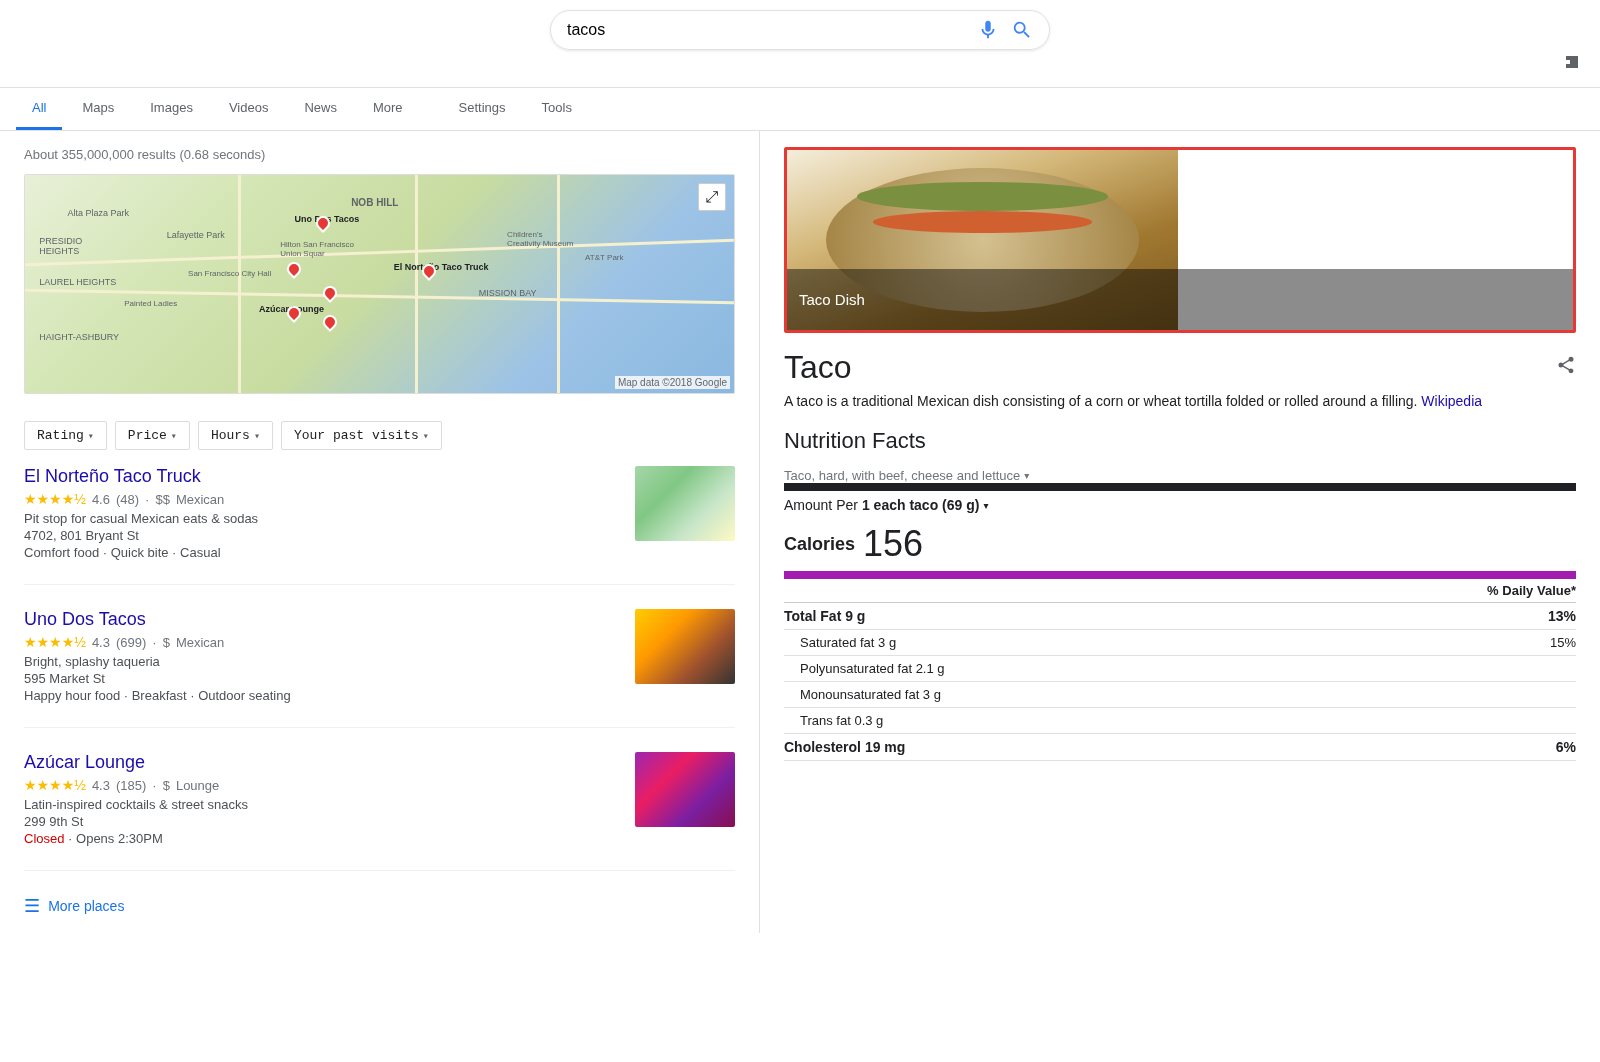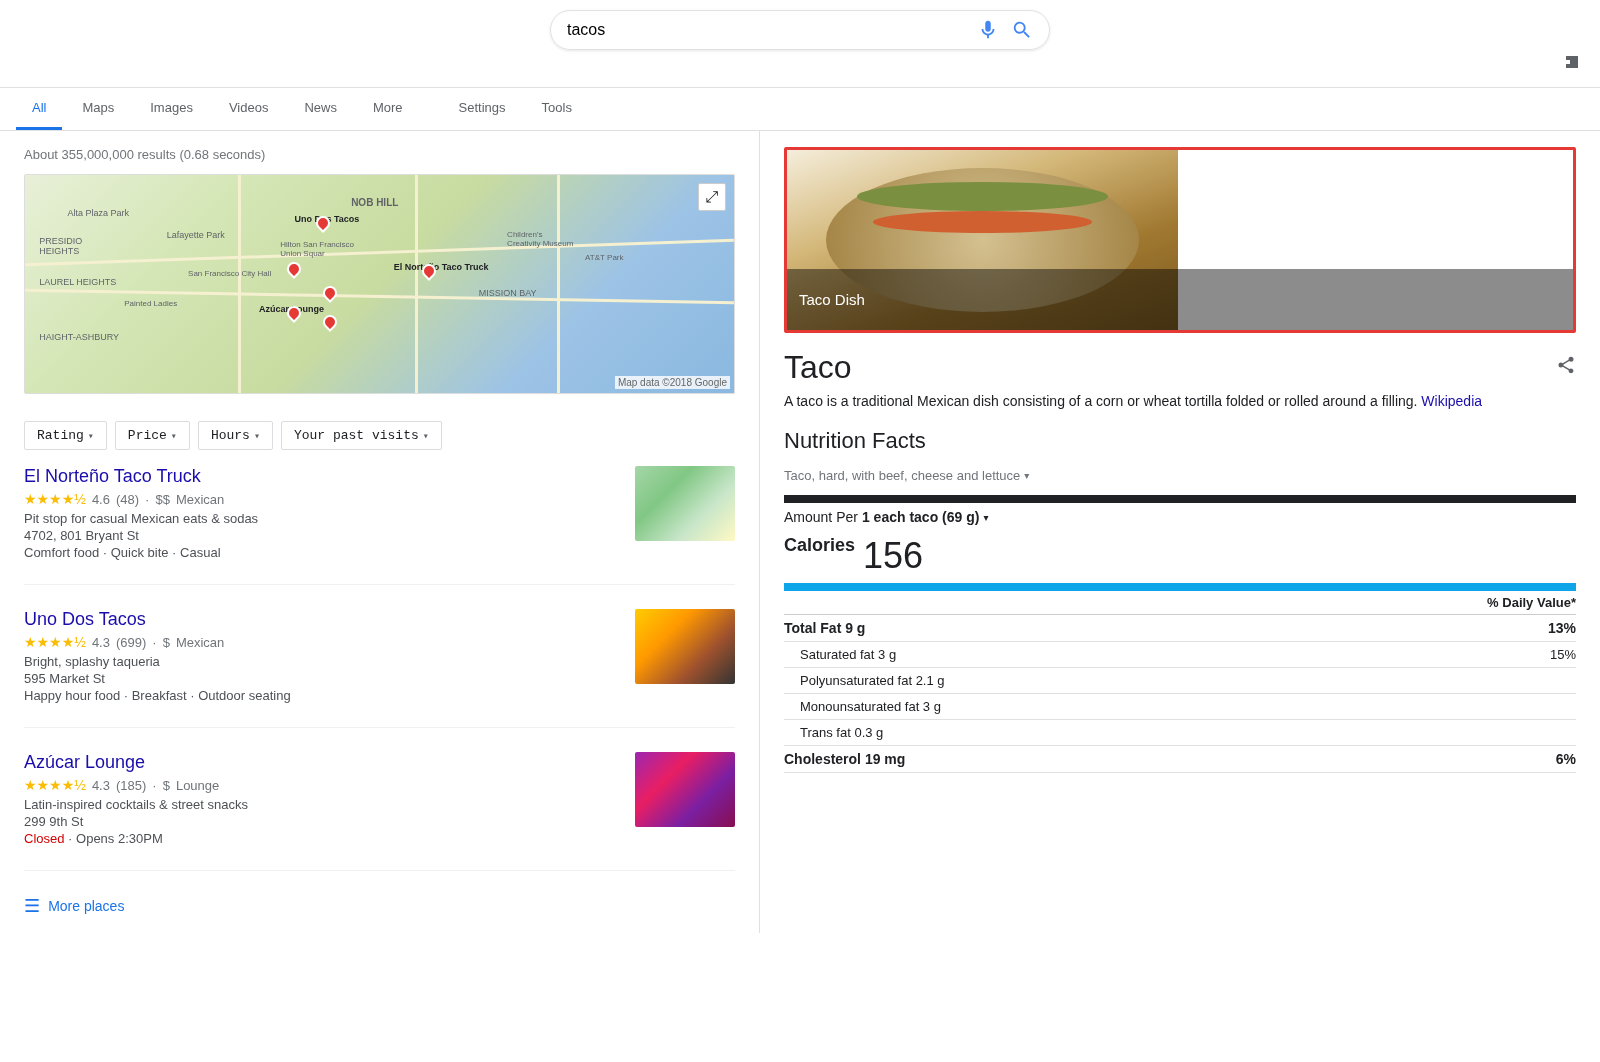--- a/index.html
+++ b/index.html
@@ -65,21 +65,21 @@
     
     .kp-title-row { display: flex; align-items: center; justify-content: space-between; margin-bottom: 4px; }
     .kp-title { font-size: 32px; font-weight: 400; color: #202124; }
     .share-icon { cursor: pointer; color: #5f6368; font-size: 18px; }
     .kp-subtitle { font-size: 14px; color: #70757a; margin-bottom: 12px; }
     .kp-desc { font-size: 14px; color: #202124; line-height: 1.6; margin-bottom: 16px; }
     .kp-desc a { color: #1a0dab; text-decoration: none; }
 
     
     .nutrition-title { font-size: 22px; font-weight: 400; margin-bottom: 14px; }
-    .nutrition-subtitle { font-size: 13px; color: #70757a; display: flex; align-items: center; gap: 4px; margin-bottom: 12px; cursor: pointer; }
+    .nutrition-subtitle { font-size: 13px; color: #70757a; display: flex; align-items: center; gap: 4px; cursor: pointer; }
     .nutrition-subtitle .dropdown-arrow { font-size: 10px; }
     .amount-per { font-size: 14px; color: #202124; display: flex; align-items: center; gap: 4px; }
     .amount-per .dropdown-arrow { font-size: 10px; cursor: pointer; }
     .nutrition-row { display: flex; justify-content: space-between; padding: 5px 0; border-bottom: 1px solid #e0e0e0; font-size: 14px; }
     .nutrition-row.bold-row { font-weight: bold; }
     .nutrition-row.indent { padding-left: 16px; font-size: 13px; }
   </style>
 </head>
 <body>
 
@@ -278,21 +278,21 @@
         <span>Taco, hard, with beef, cheese and lettuce</span>
         <span class="dropdown-arrow">▾</span>
       </div>
       <div style="border-top:8px solid #202124;padding:6px 0 4px 0;">
         <div class="amount-per">
           <span>Amount Per</span>
           <strong>1 each taco (69 g)</strong>
           <span class="dropdown-arrow">▾</span>
         </div>
       </div>
-      <div style="display:flex;align-items:flex-start;gap:8px;padding:6px 0;border-bottom:8px solid #0ea5e9;">
+      <div style="display:flex;align-items:center;gap:8px;padding:6px 0;border-bottom:8px solid #a21caf;">
         <span style="font-size:18px;font-weight:bold;">Calories</span>
         <span style="font-size:36px;font-weight:300;">156</span>
       </div>
       <div style="text-align:right;font-size:13px;font-weight:bold;padding:4px 0;border-bottom:1px solid #ccc;">% Daily Value*</div>
 
       <div class="nutrition-row bold-row">
         <span>Total Fat 9 g</span>
         <span>13%</span>
       </div>
       <div class="nutrition-row indent">

